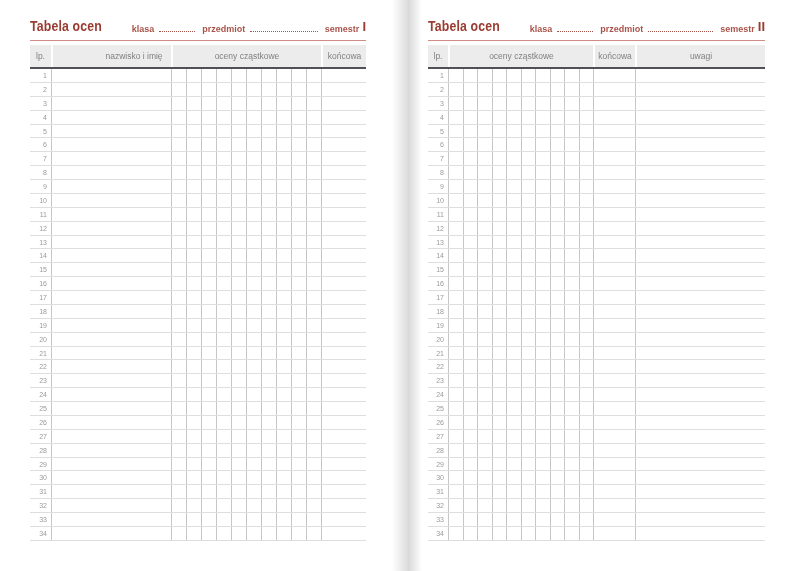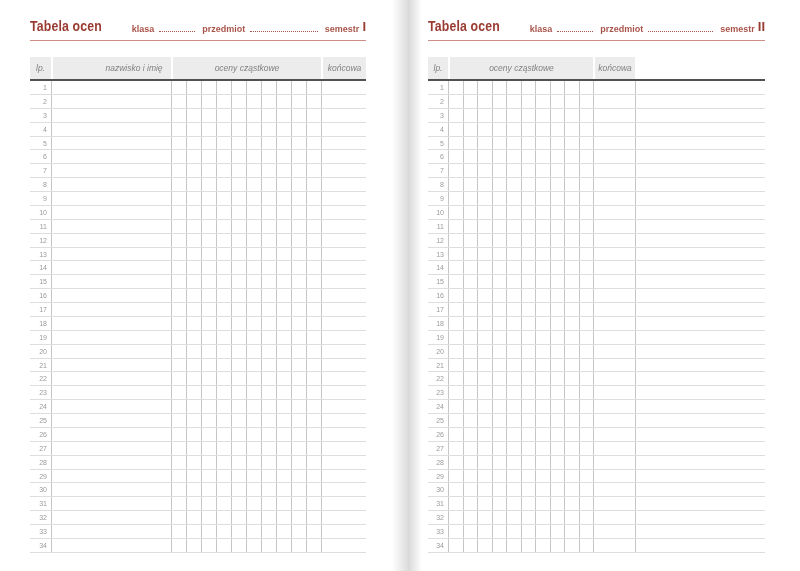--- a/index.html
+++ b/index.html
@@ -28,21 +28,21 @@
   .field-label{font-size:9px;font-weight:700;color:var(--label-red);white-space:nowrap;}
   .lbl-klasa{margin-left:26px;}
   .leader{border-bottom:1.5px dotted var(--label-red);height:8px;align-self:flex-end;margin:0 7px 2px 5px;}
   .leader-klasa{width:36px;}
   .leader-przedmiot{flex:1;}
   .semestr-numeral{font-size:13px;font-weight:bold;color:var(--title-red);margin-left:3px;}
 
   .red-rule{height:1px;background:var(--rule-red);margin-top:6px;}
 
   
-  .thead{display:flex;margin-top:16px;height:22px;border-bottom:2px solid var(--heavy-line);font-style:italic;}
+  .thead{display:flex;margin-top:4px;height:22px;border-bottom:2px solid var(--heavy-line);}
   .th{
     background:var(--header-bg);color:var(--header-text);font-size:8.5px;
     line-height:22px;text-align:center;box-sizing:border-box;overflow:hidden;white-space:nowrap;
   }
   .th + .th{border-left:2px solid #fff;}
   .page-left  .th-lp{flex:0 0 21px;}
   .page-left  .th-name{flex:0 0 120px;padding-left:44px;}
   .page-left  .th-grades{flex:0 0 150px;}
   .page-left  .th-final{flex:0 0 45px;}
   .page-right .th-lp{flex:0 0 20px;}
@@ -679,20 +679,21 @@
     <span class="field-label">przedmiot</span>
     <span class="leader leader-przedmiot"></span>
     <span class="field-label">semestr</span>
     <span class="semestr-numeral">II</span>
   </div>
   <div class="red-rule"></div>
   <div class="thead">
     <div class="th th-lp">lp.</div>
     <div class="th th-grades">oceny cząstkowe</div>
     <div class="th th-final">końcowa</div>
+    <div class="th th-notes">uwagi</div>
   </div>
   <div class="tbody" id="tbody-1">
       <div class="trow">
         <div class="cell c-lp">1</div>
         <div class="cell c-grid">
           <div class="c-sub"></div>
           <div class="c-sub"></div>
           <div class="c-sub"></div>
           <div class="c-sub"></div>
           <div class="c-sub"></div>

